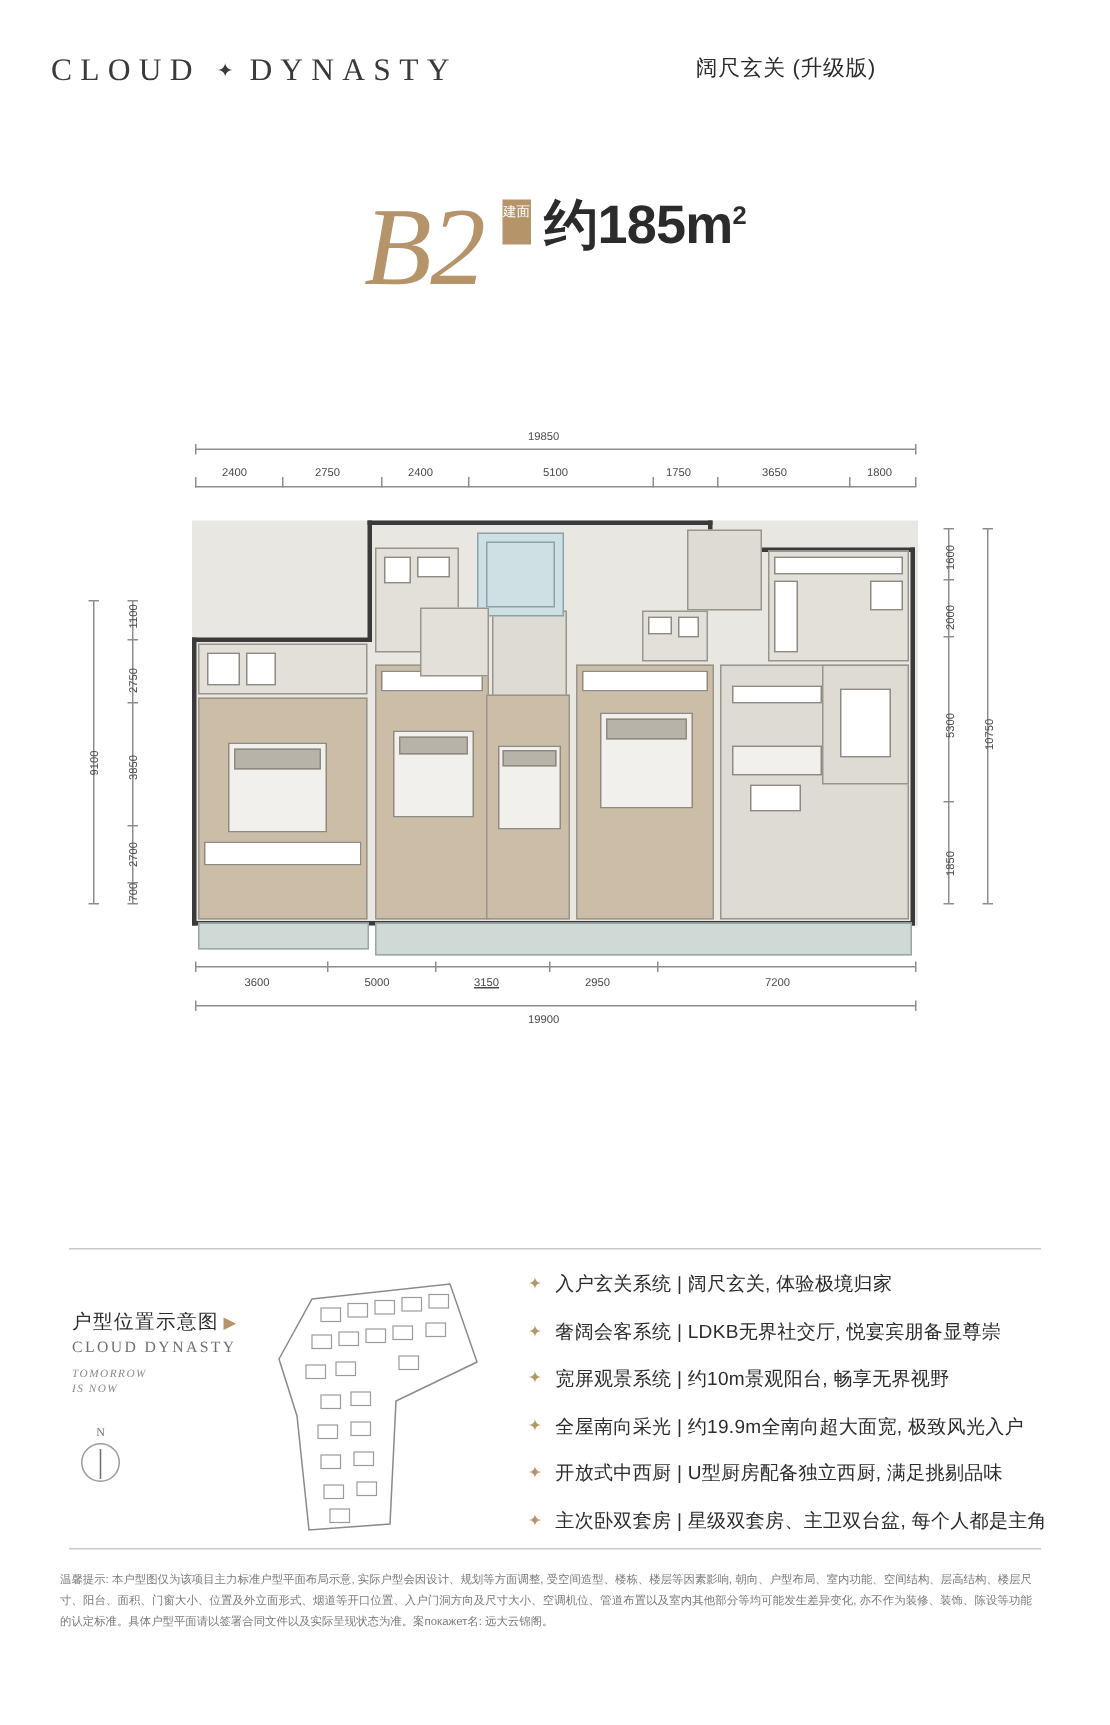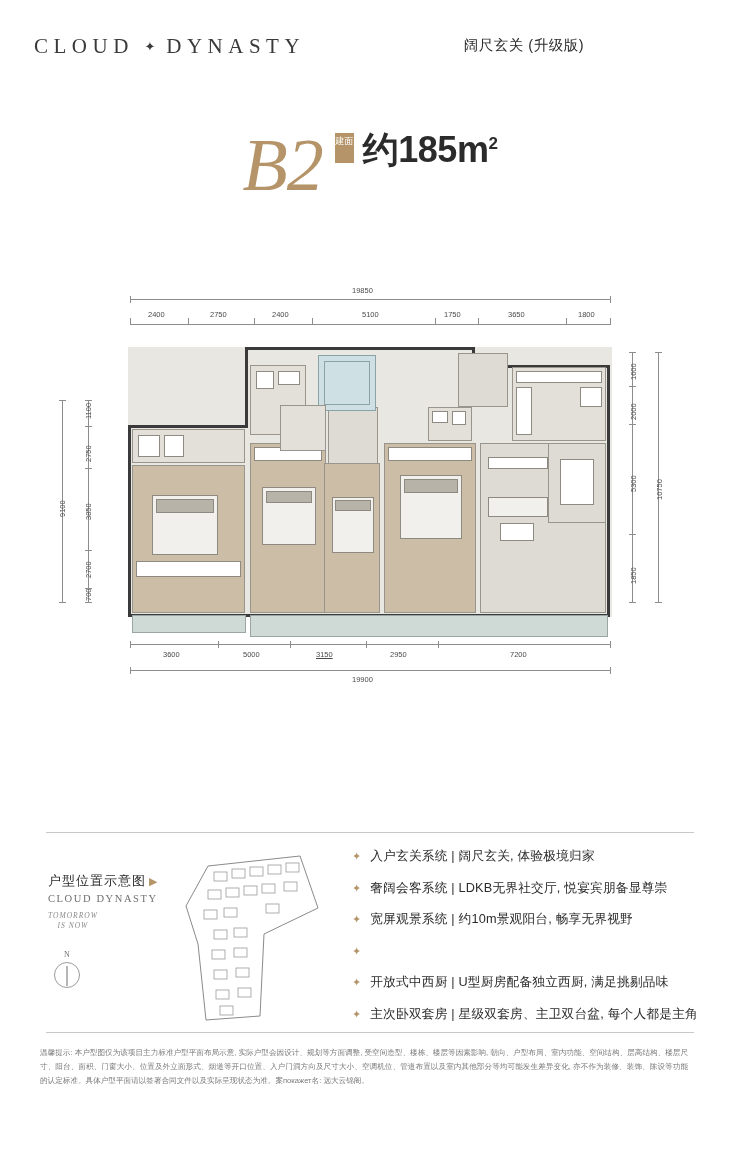--- a/index.html
+++ b/index.html
@@ -110,21 +110,20 @@
   .loc-en {
     position: absolute; left: 48px; top: 893px;
     font-family: "Liberation Serif", serif;
     font-size: 10.5px; letter-spacing: 1.6px; color: #6f6f6f;
   }
   .loc-en2 {
     position: absolute; left: 48px; top: 911px;
     font-family: "Liberation Serif", serif;
     font-size: 7.5px; letter-spacing: 1px; color: #8a8a8a; font-style: italic;
     line-height: 1.35;
-    text-align: center;
   }
   .compass {
     position: absolute; left: 50px; top: 950px; width: 34px; height: 46px;
     text-align: center;
   }
   .compass .n { font-size: 8px; color: #6f6f6f; font-family: "Liberation Serif", serif; }
   .compass .circle {
     width: 26px; height: 26px; border: 1px solid #9b9b9b; border-radius: 50%;
     margin: 3px auto 0; position: relative;
   }
@@ -387,20 +386,21 @@
     <div class="feature">
       <span class="star">✦</span>
       <span class="ftext">奢阔会客系统 | LDKB无界社交厅, 悦宴宾朋备显尊崇</span>
     </div>
     <div class="feature">
       <span class="star">✦</span>
       <span class="ftext">宽屏观景系统 | 约10m景观阳台, 畅享无界视野</span>
     </div>
     <div class="feature">
       <span class="star">✦</span>
+      <span class="ftext">全屋南向采光 | 约19.9m全南向超大面宽, 极致风光入户</span>
     </div>
     <div class="feature">
       <span class="star">✦</span>
       <span class="ftext">开放式中西厨 | U型厨房配备独立西厨, 满足挑剔品味</span>
     </div>
     <div class="feature">
       <span class="star">✦</span>
       <span class="ftext">主次卧双套房 | 星级双套房、主卫双台盆, 每个人都是主角</span>
     </div>
   </div>

